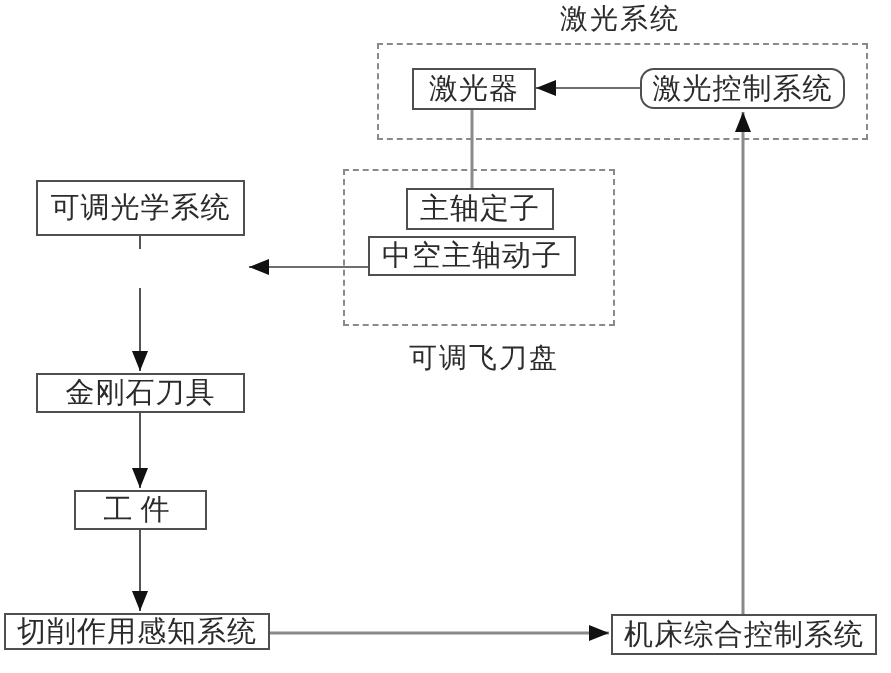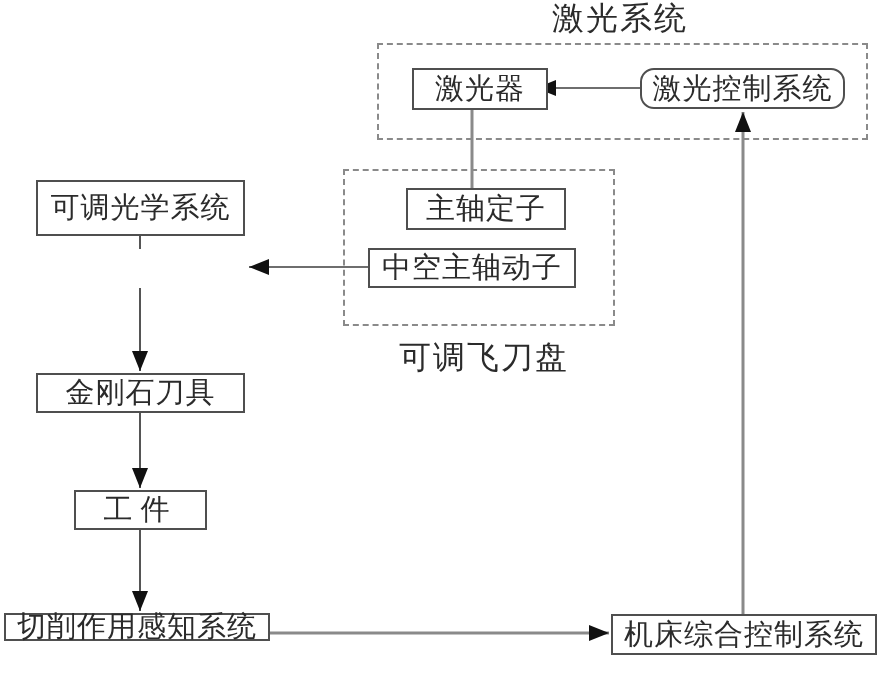--- a/index.html
+++ b/index.html
@@ -39,35 +39,35 @@
     position: absolute;
     box-sizing: border-box;
     border: 2px dashed #8a8a8a;
     background: transparent;
   }
   .float-label {
     position: absolute;
     display: flex;
     align-items: center;
     justify-content: center;
-    font-size: 32px;
+    font-size: 28px;
     letter-spacing: 2px;
     color: #2b2b2b;
     white-space: nowrap;
   }
   
   .n-optical        { left: 36px;  top: 180px; width: 209px; height: 56px; }
   .n-flycutter      { left: 36px;  top: 249px; width: 209px; height: 39px; }
   .n-diamond        { left: 36px;  top: 373px; width: 209px; height: 40px; }
   .n-workpiece      { left: 74px;  top: 490px; width: 133px; height: 40px; letter-spacing: 8px; }
-  .n-sensing        { left: 4px;   top: 613px; width: 266px; height: 28px; }
-  .n-laser          { left: 412px; top: 68px;  width: 136px; height: 42px; }
+  .n-sensing        { left: 4px;   top: 613px; width: 266px; height: 37px; }
+  .n-laser          { left: 412px; top: 68px;  width: 124px; height: 42px; }
   .n-laser-control  { left: 640px; top: 68px;  width: 205px; height: 41px; border-radius: 14px; }
-  .n-stator         { left: 406px; top: 188px; width: 160px; height: 42px; }
-  .n-hollow         { left: 368px; top: 248px; width: 208px; height: 40px; }
+  .n-stator         { left: 406px; top: 188px; width: 148px; height: 42px; }
+  .n-hollow         { left: 368px; top: 236px; width: 208px; height: 40px; }
   .n-machine        { left: 611px; top: 614px; width: 266px; height: 41px; }
   .g-laser          { left: 377px; top: 43px;  width: 491px; height: 97px; }
   .g-spindle        { left: 343px; top: 169px; width: 272px; height: 157px; }
   .l-laser-system   { left: 520px; top: 2px;   width: 200px; height: 34px; }
   .l-spindle-asm    { left: 399px; top: 340px; width: 170px; height: 36px; }
 </style>
 </head>
 <body>
 
 <div class="canvas">

